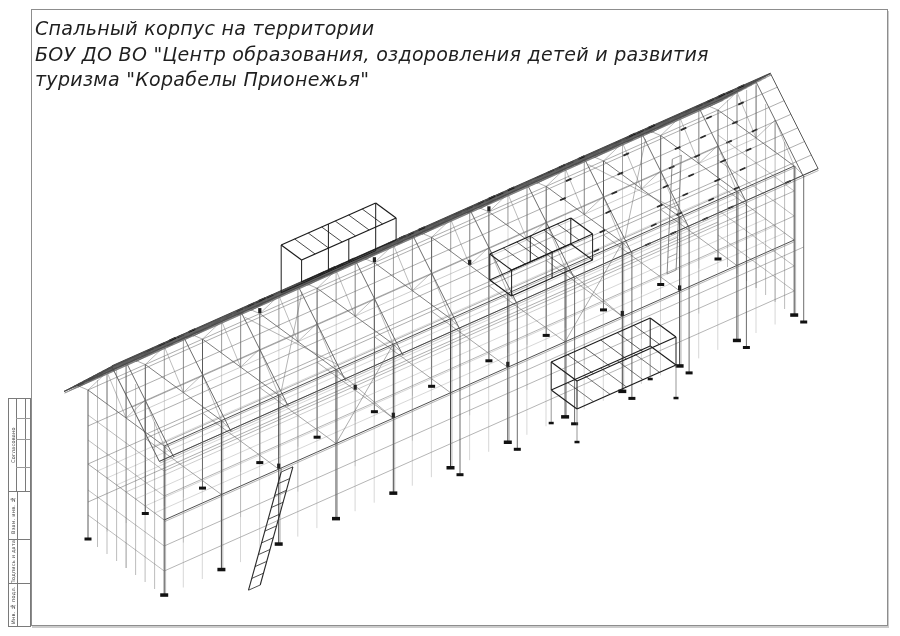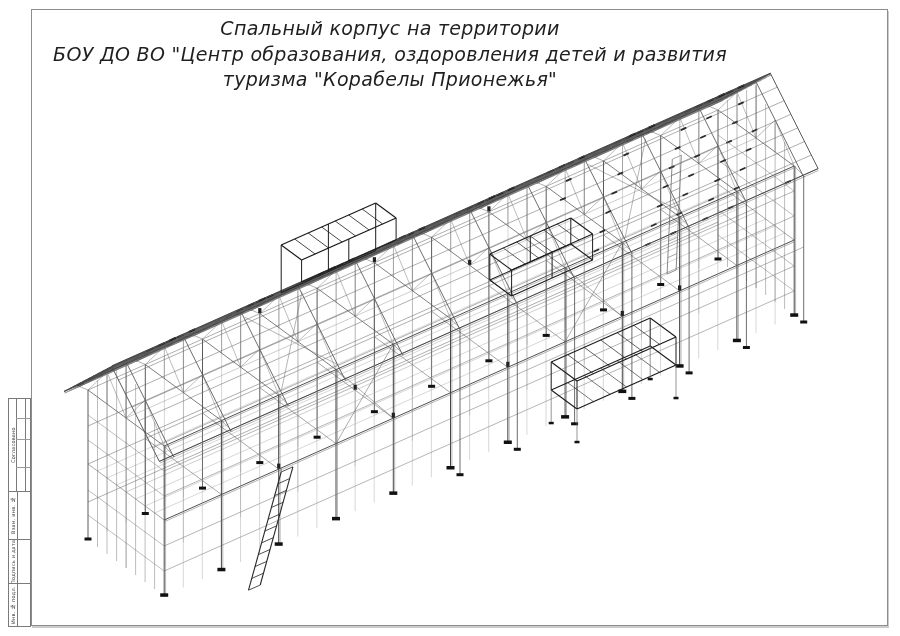--- a/index.html
+++ b/index.html
@@ -8,21 +8,21 @@
     background:#ffffff;
     font-family:"DejaVu Sans","Liberation Sans",sans-serif;
   }
   .frame{
     position:absolute;left:31px;top:9px;width:857px;height:617px;
     border:1px solid #8d8d8d;box-sizing:border-box;background:transparent;
     box-shadow:1px 2px 0 rgba(110,110,110,.35);
   }
   .title{
     position:absolute;left:35px;top:16px;width:710px;
-    text-align:center;font-style:italic;color:#1f1f1f;
+    font-style:italic;color:#1f1f1f;
     font-size:19px;line-height:25.5px;letter-spacing:.3px;white-space:nowrap;
   }
   .iso{position:absolute;left:0;top:0;}
   
   .tb{position:absolute;border:1px solid #7a7a7a;box-sizing:border-box;background:#fff;}
   .tb .v{position:absolute;top:0;bottom:0;width:0;border-left:1px solid #7a7a7a;}
   .tb .h{position:absolute;left:7px;right:0;height:0;border-top:1px solid #9a9a9a;}
   .tb-label{
     position:absolute;left:0;top:0;bottom:0;width:8px;
     display:flex;align-items:center;justify-content:center;

